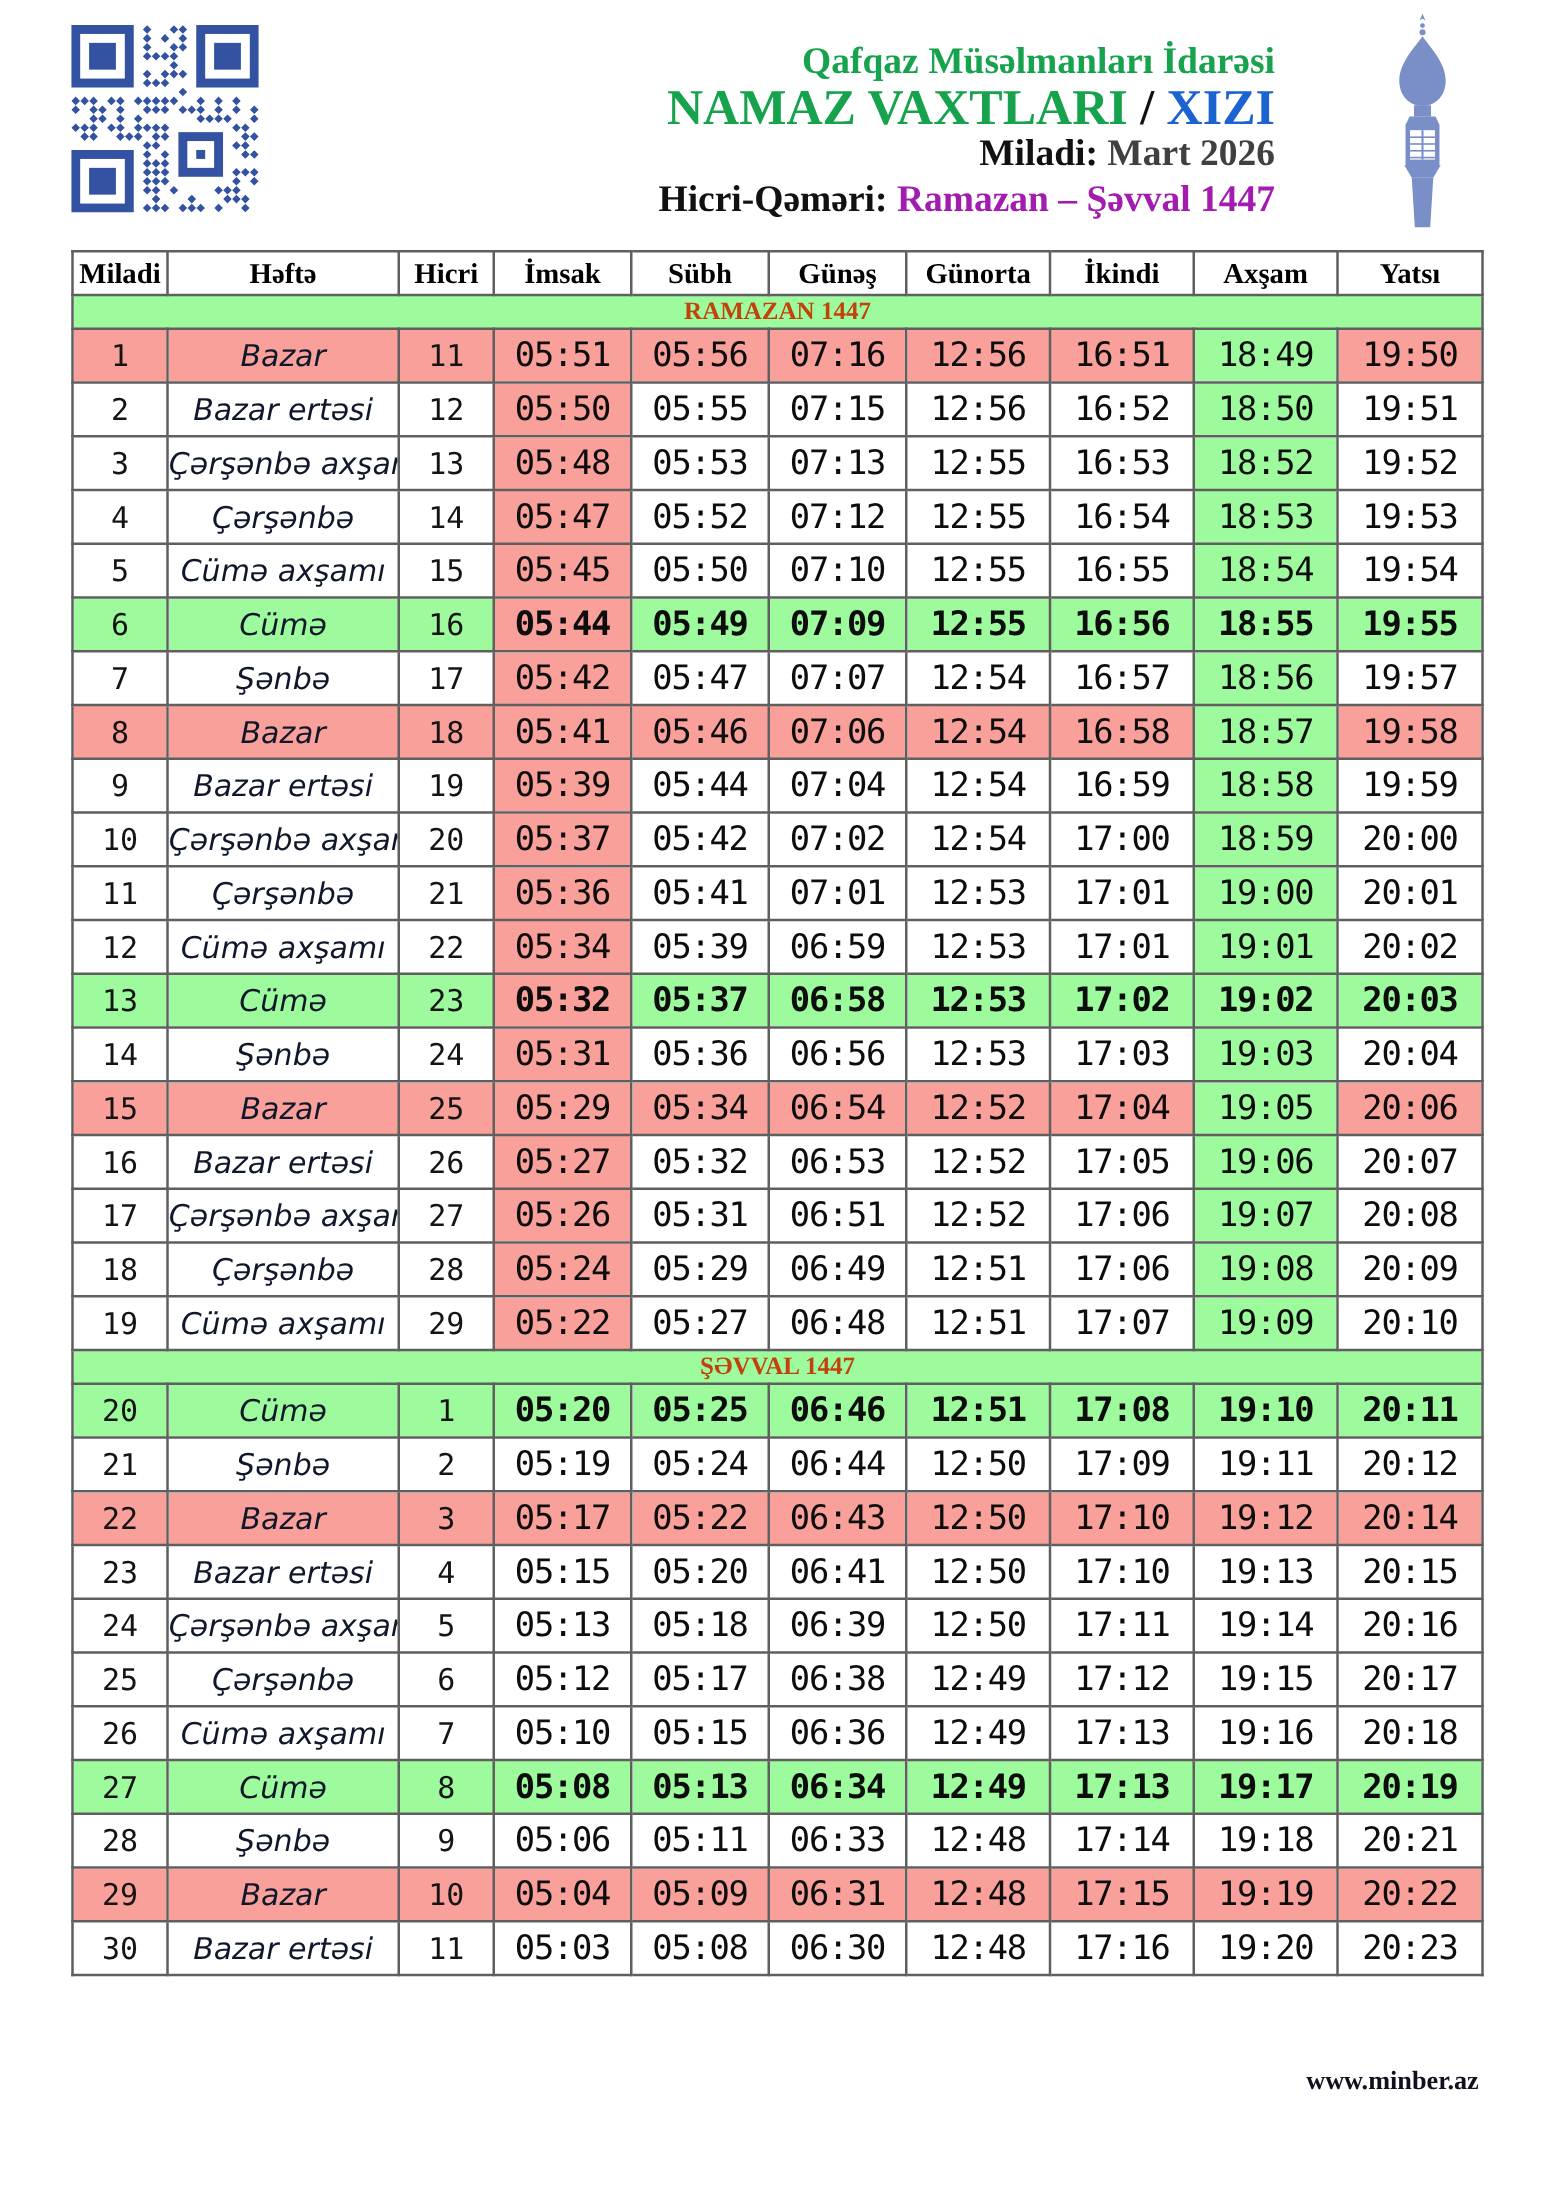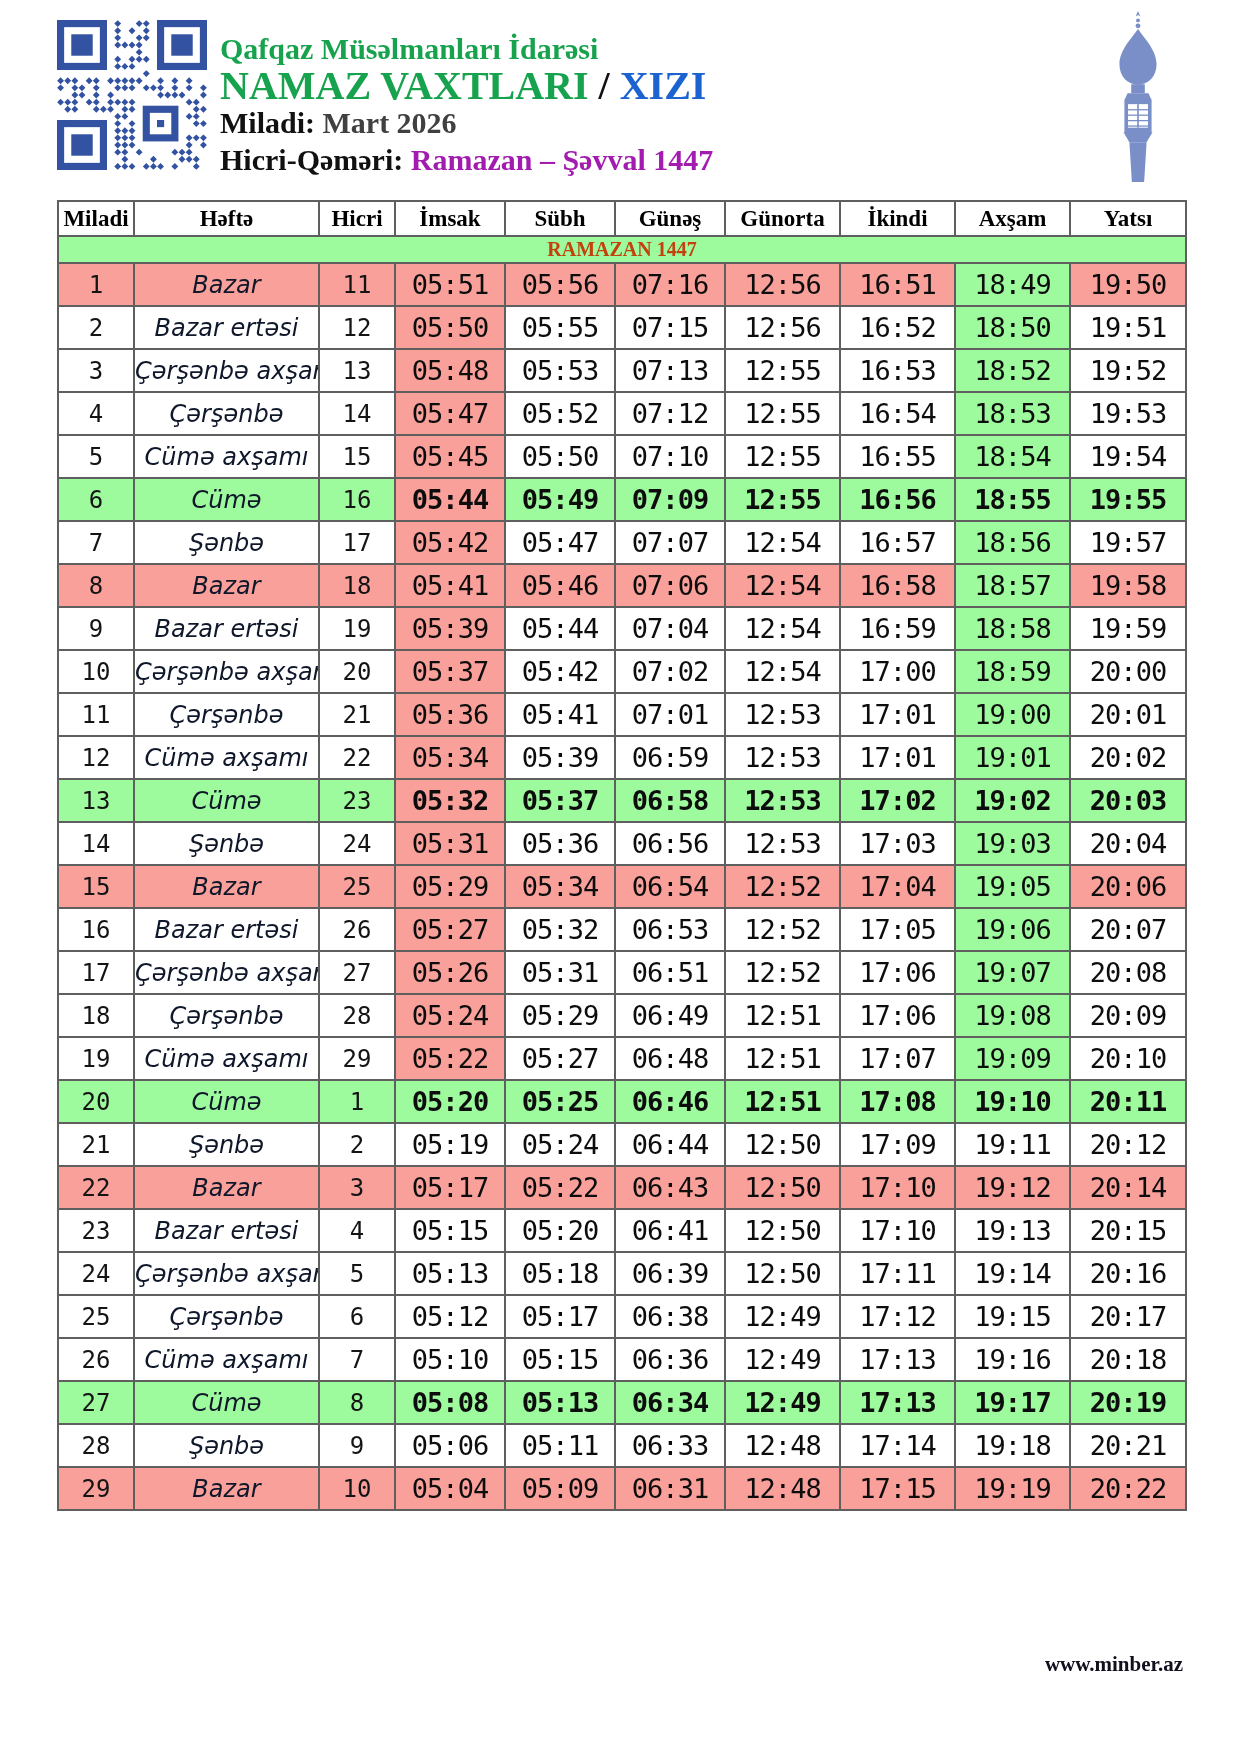--- a/index.html
+++ b/index.html
@@ -13,21 +13,21 @@
 
   
   .page-header { position: absolute; top: 0; left: 0; width: 1240px; height: 200px; }
   .qr { position: absolute; left: 57px; top: 20px; width: 150px; height: 150px; }
   .qr svg { width: 100%; height: 100%; }
   .minaret { position: absolute; left: 1088px; top: 10px; width: 100px; height: 172px; }
   .minaret svg { width: 100%; height: 100%; }
 
   .titles {
     position: absolute; left: 220px; top: 30px; width: 800px;
-    text-align: left; font-weight: bold;
+    text-align: right; font-weight: bold;
   }
   .t-line { line-height: 37px; white-space: nowrap; }
   .t-org   { font-size: 30px; color: #17A34E; }
   .t-main  { font-size: 40px; color: #17A34E; }
   .t-sep   { color: #111111; }
   .t-city  { color: #1B63D1; }
   .t-label { font-size: 30px; color: #111111; }
   .t-miladi-val { color: #404040; }
   .t-hicri-val  { color: #a21caf; }
 
@@ -375,20 +375,23 @@
           <td class="cell num">29</td>
           <td class="cell time c-red">05:22</td>
           <td class="cell time">05:27</td>
           <td class="cell time">06:48</td>
           <td class="cell time">12:51</td>
           <td class="cell time">17:07</td>
           <td class="cell time c-green">19:09</td>
           <td class="cell time">20:10</td>
         </tr>
         <tr>
+          <td colspan="10" class="section-title">ŞƏVVAL 1447</td>
+        </tr>
+        <tr>
           <td class="cell num c-green">20</td>
           <td class="cell day c-green">Cümə</td>
           <td class="cell num c-green">1</td>
           <td class="cell time c-green bold">05:20</td>
           <td class="cell time c-green bold">05:25</td>
           <td class="cell time c-green bold">06:46</td>
           <td class="cell time c-green bold">12:51</td>
           <td class="cell time c-green bold">17:08</td>
           <td class="cell time c-green bold">19:10</td>
           <td class="cell time c-green bold">20:11</td>
@@ -494,17 +497,29 @@
           <td class="cell day c-red">Bazar</td>
           <td class="cell num c-red">10</td>
           <td class="cell time c-red">05:04</td>
           <td class="cell time c-red">05:09</td>
           <td class="cell time c-red">06:31</td>
           <td class="cell time c-red">12:48</td>
           <td class="cell time c-red">17:15</td>
           <td class="cell time c-red">19:19</td>
           <td class="cell time c-red">20:22</td>
         </tr>
+        <tr>
+          <td class="cell num">30</td>
+          <td class="cell day">Bazar ertəsi</td>
+          <td class="cell num">11</td>
+          <td class="cell time">05:03</td>
+          <td class="cell time">05:08</td>
+          <td class="cell time">06:30</td>
+          <td class="cell time">12:48</td>
+          <td class="cell time">17:16</td>
+          <td class="cell time">19:20</td>
+          <td class="cell time">20:23</td>
+        </tr>
       </tbody>
   </table>
 </div>
 
 <div class="site">www.minber.az</div>
 
 </body></html>

